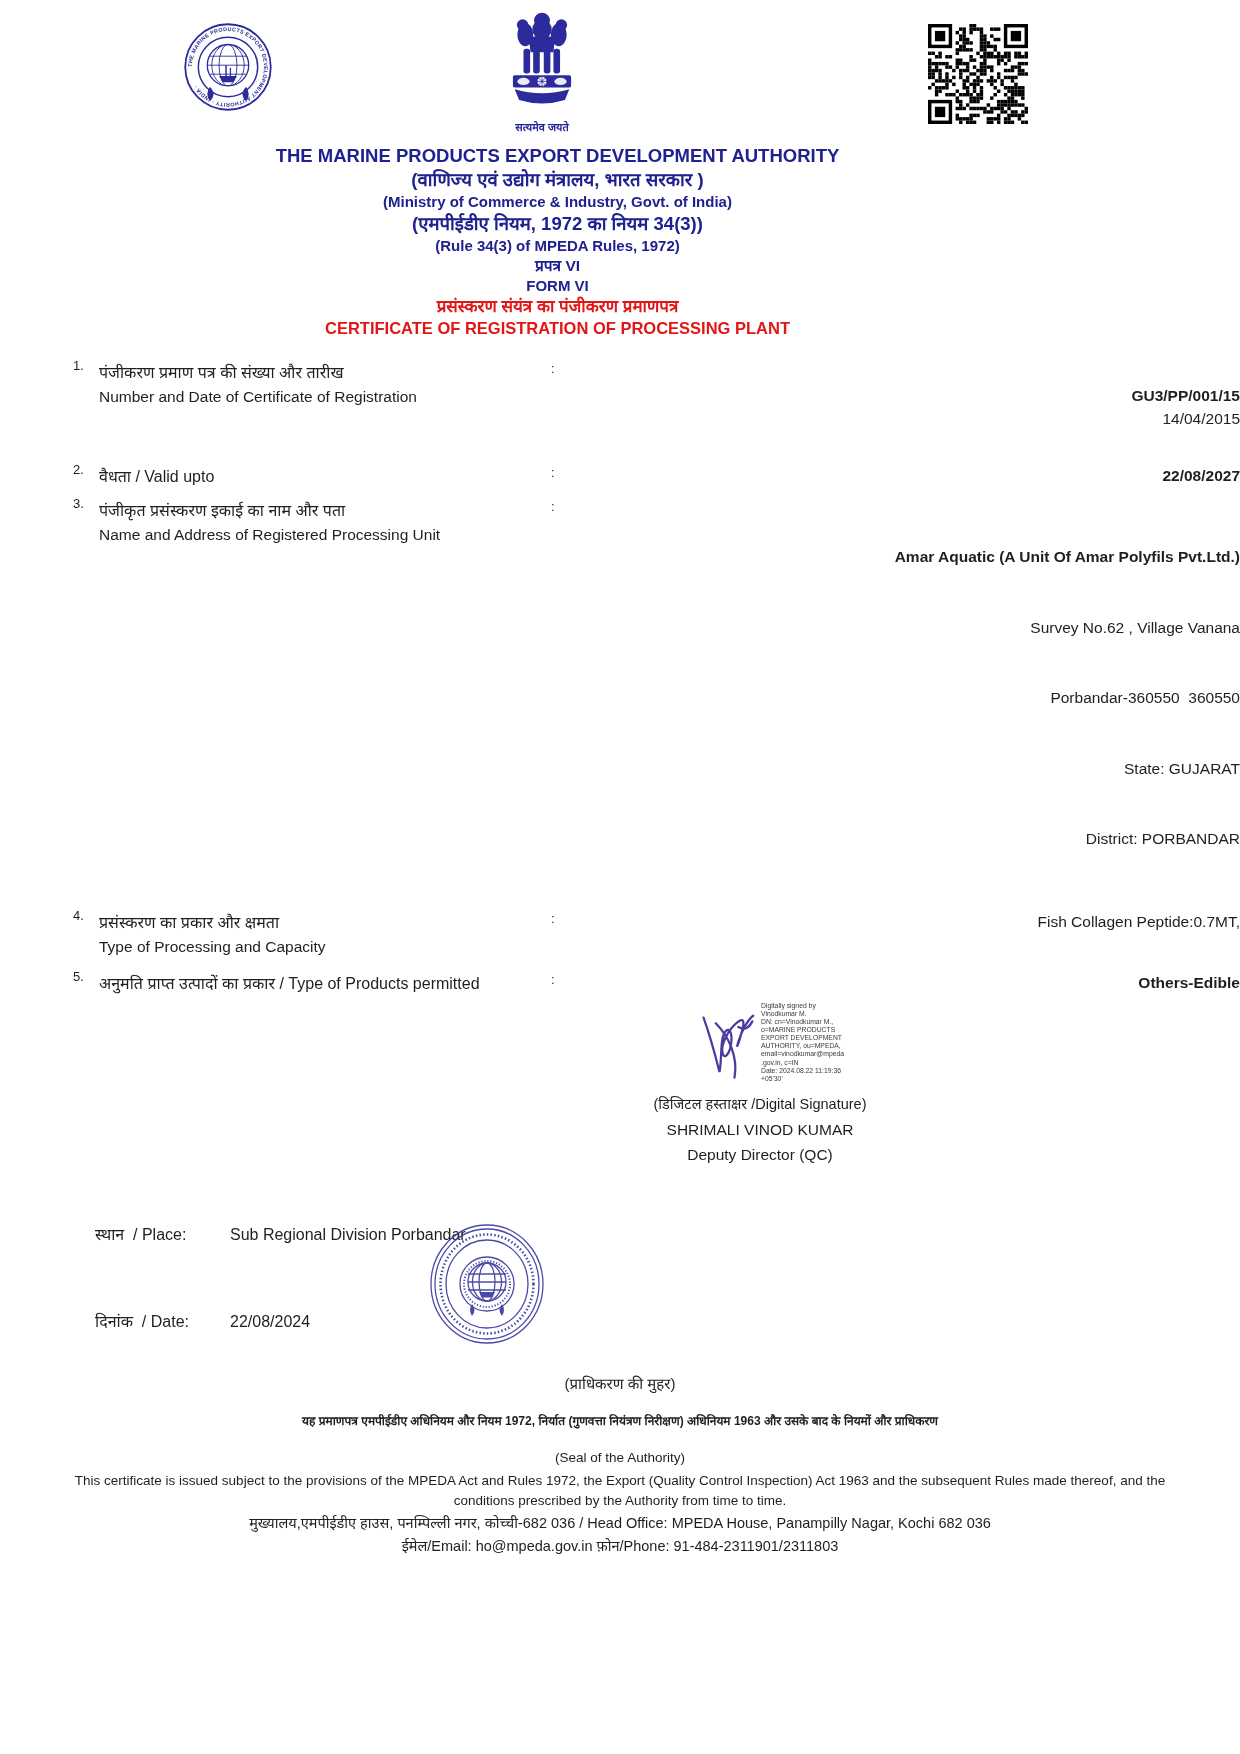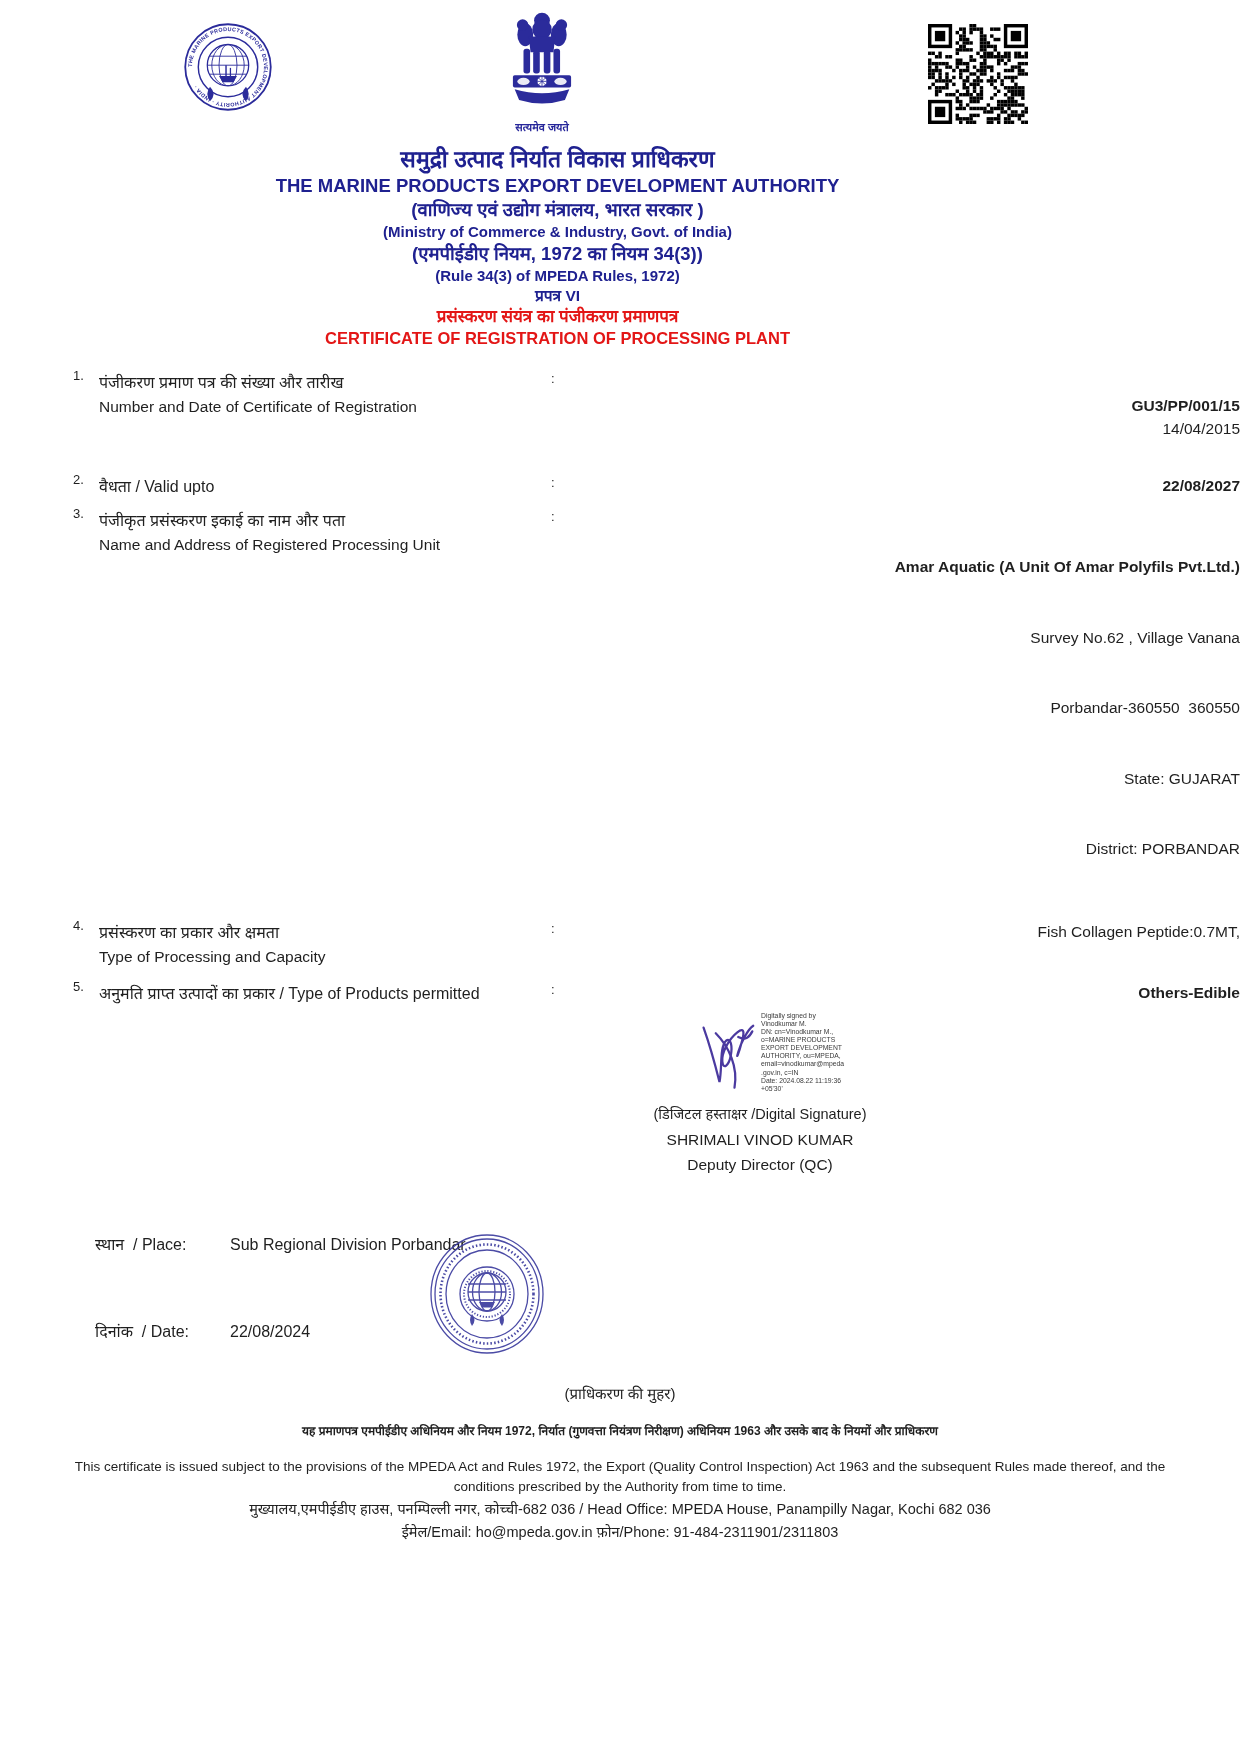--- a/index.html
+++ b/index.html
@@ -471,27 +471,27 @@
           <rect x="88" y="112" width="4" height="4" fill="#000"></rect>
           <rect x="92" y="112" width="4" height="4" fill="#000"></rect>
           <rect x="96" y="112" width="4" height="4" fill="#000"></rect>
           <rect x="108" y="112" width="4" height="4" fill="#000"></rect>
           <rect x="112" y="112" width="4" height="4" fill="#000"></rect>
         </g>
     </svg>
   </div>
 
   <div class="titles">
-    <div class="t-org-hi navy">समुद्री उत्पाद निर्यात विकास प्राधिकरण</div>
     <div class="t-org-en navy">THE MARINE PRODUCTS EXPORT DEVELOPMENT AUTHORITY</div>
     <div class="t-min-hi navy">(वाणिज्य एवं उद्योग मंत्रालय, भारत सरकार )</div>
     <div class="t-min-en navy">(Ministry of Commerce &amp; Industry, Govt. of India)</div>
     <div class="t-rule-hi navy">(एमपीईडीए नियम, 1972 का नियम 34(3))</div>
     <div class="t-rule-en navy">(Rule 34(3) of MPEDA Rules, 1972)</div>
     <div class="t-form-hi navy">प्रपत्र VI</div>
+    <div class="t-form-en navy">FORM VI</div>
     <div class="t-cert-hi red">प्रसंस्करण संयंत्र का पंजीकरण प्रमाणपत्र</div>
     <div class="t-cert-en red">CERTIFICATE OF REGISTRATION OF PROCESSING PLANT</div>
   </div>
 
   <div class="fields">
 
     <div class="field-row r1">
       <div class="fnum">1.</div>
       <div>
         <div class="flabel-hi">पंजीकरण प्रमाण पत्र की संख्या और तारीख</div>
@@ -601,18 +601,19 @@
         <path d="M51,70 L67,70 L64,75.5 L54,75.5 Z"></path>
         <path d="M44,82 Q49,88 44,94 Q40,88 44,82 Z"></path>
         <path d="M74,82 Q69,88 74,94 Q78,88 74,82 Z"></path>
       </g>
     </svg>
   </div>
 
   <div class="footer">
     <div class="f-seal-hi">(प्राधिकरण  की  मुहर)</div>
     <div class="f-note-hi">यह प्रमाणपत्र एमपीईडीए अधिनियम और नियम 1972, निर्यात (गुणवत्ता नियंत्रण निरीक्षण) अधिनियम 1963 और उसके बाद के नियमों और प्राधिकरण</div>
+    <div class="f-seal-en">(Seal of the Authority)</div>
     <div class="f-note-en">This certificate is issued subject to the provisions of the MPEDA Act and Rules 1972, the Export (Quality Control Inspection) Act 1963 and the subsequent Rules made thereof, and the conditions prescribed by the Authority from time to time.</div>
     <div class="f-office">मुख्यालय,एमपीईडीए हाउस, पनम्पिल्ली नगर, कोच्ची-682 036 / Head Office: MPEDA House, Panampilly Nagar, Kochi 682 036</div>
     <div class="f-contact">ईमेल/Email: ho@mpeda.gov.in  फ़ोन/Phone: 91-484-2311901/2311803</div>
   </div>
 
 </div>
 
 </body></html>

